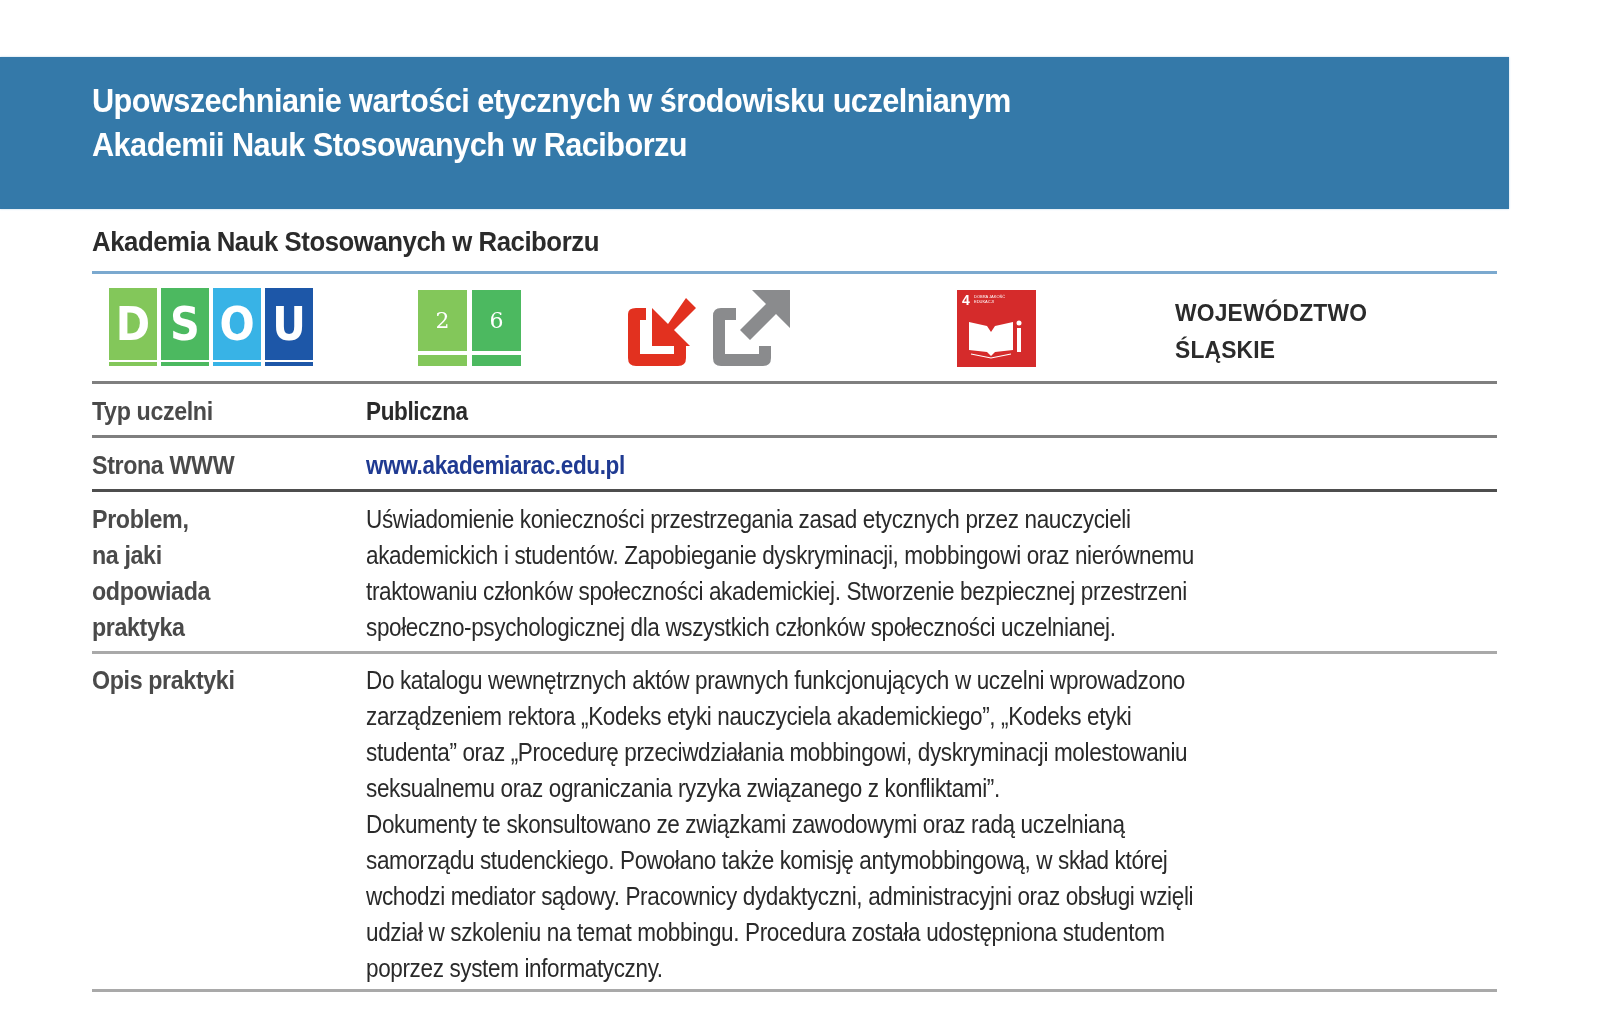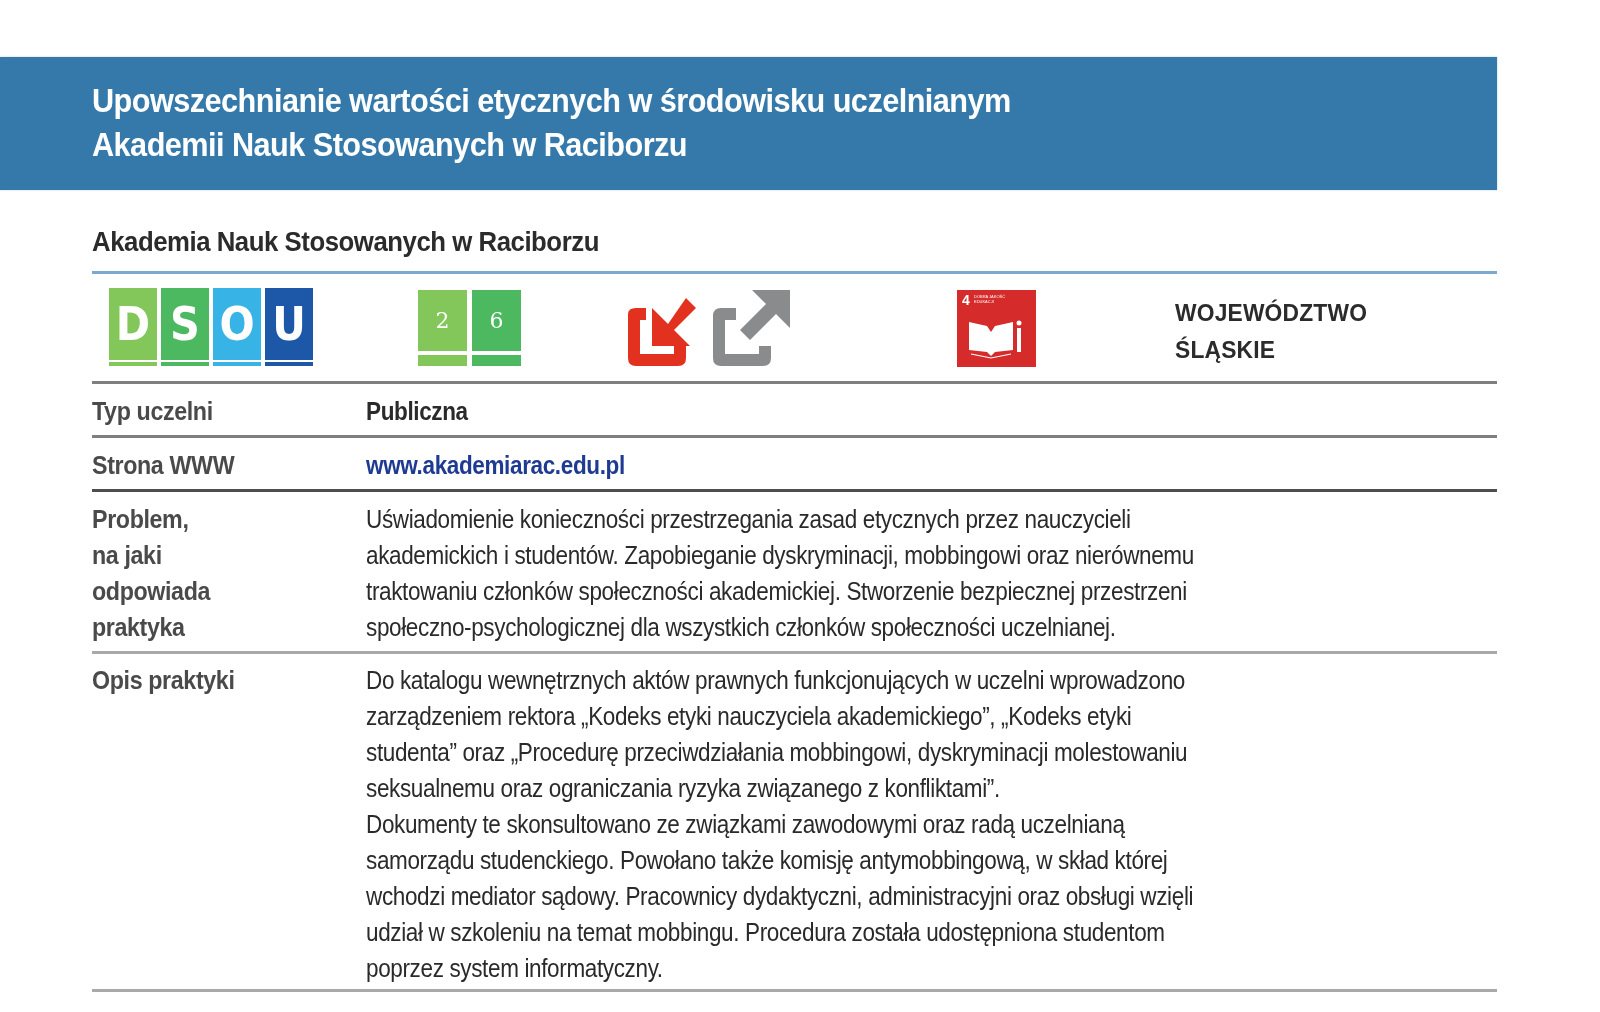--- a/index.html
+++ b/index.html
@@ -5,23 +5,24 @@
     html, body { margin: 0; padding: 0; }
     body {
       width: 1600px; height: 1012px; overflow: hidden;
       background: #ffffff;
       font-family: "Liberation Sans", "DejaVu Sans", sans-serif;
       color: #2a2a2a;
       position: relative;
     }
     .banner {
       position: absolute; left: 0; top: 57px;
-      width: 1497px; height: 133px;
+      width: 1497px; height: 152px;
       background: #3479a9;
       box-shadow: 0 0 2px #b8d2e6;
+      padding-left: 12px;
     }
     .banner-title {
       position: absolute; left: 92px; top: 22px;
       color: #ffffff; font-weight: bold;
       font-size: 33px; line-height: 44px;
       letter-spacing: -0.6px;
       transform: scaleX(0.93); transform-origin: left top;
       white-space: nowrap;
     }
     .banner-title div { display: block; }

